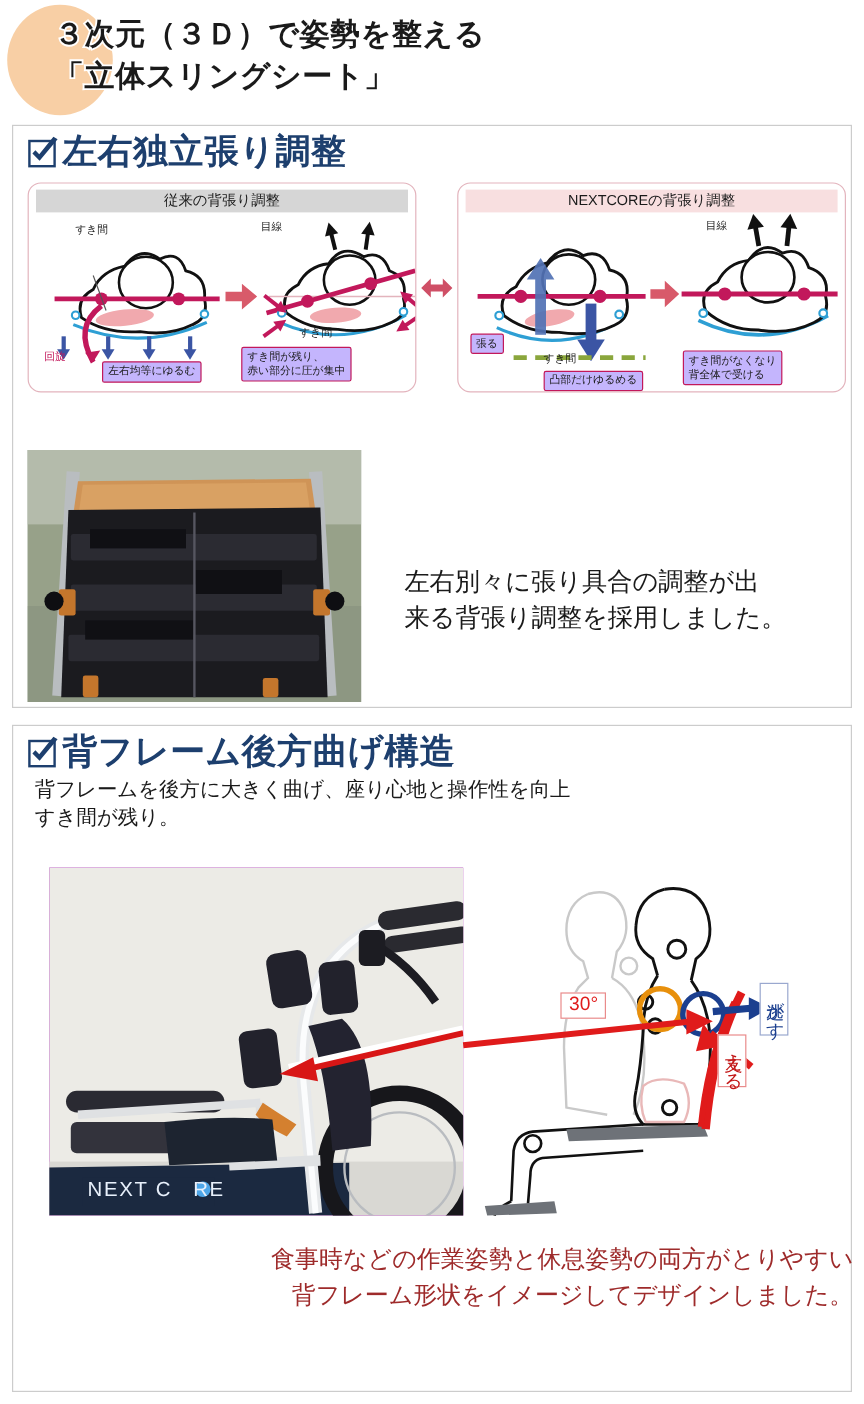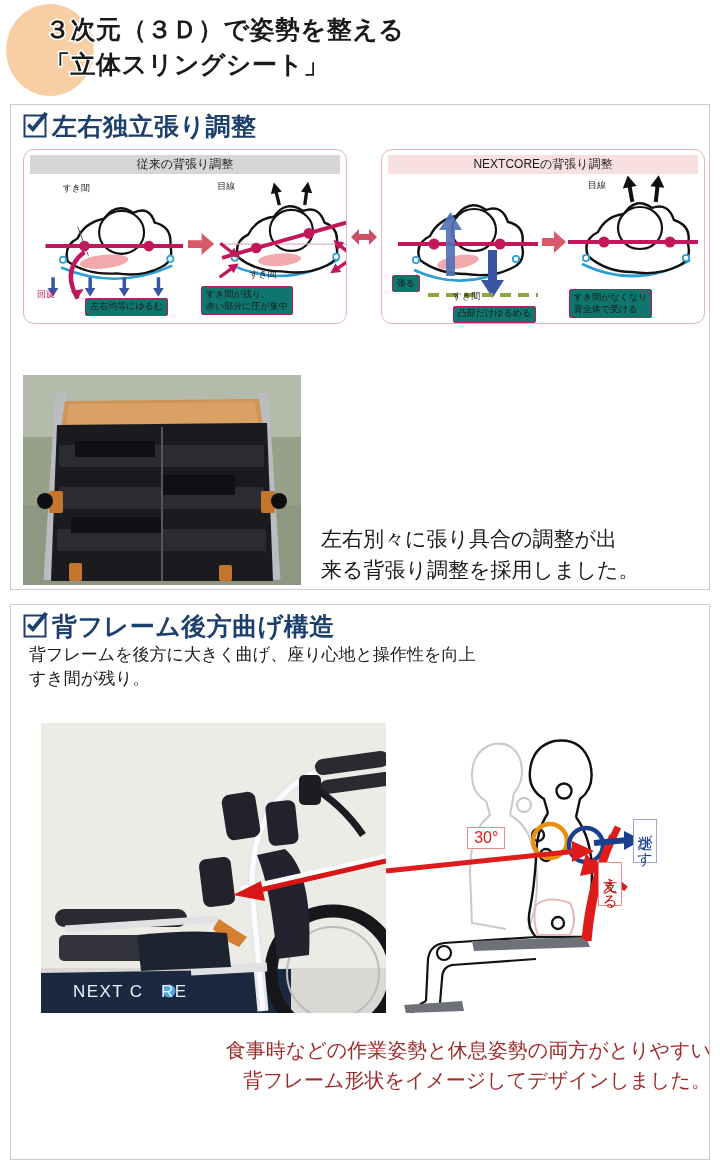--- a/index.html
+++ b/index.html
@@ -35,21 +35,21 @@
   }
   #section-one { top: 104px; height: 486px; }
   #section-two { top: 604px; height: 556px; }
 
   .sec-head {
     display: flex; align-items: center; gap: 3px;
     padding: 8px 0 2px 12px;
   }
   .check-icon { width: 26px; height: 26px; flex: 0 0 auto; }
   .sec-head-text {
-    font-size: 25px; font-weight: bold; color: #1d3f6e;
+    font-size: 29px; font-weight: bold; color: #1d3f6e;
     letter-spacing: 0.5px; line-height: 1;
   }
 
   
   .compare-wrap {
     position: relative; margin: 8px 4px 0 12px;
     height: 175px; display: flex; align-items: stretch; gap: 4px; justify-content: center;
   }
   .panel {
     position: relative; flex: 1 1 0;
@@ -64,30 +64,30 @@
   .panel-head.pink { background: #f8dfe0; }
   .panel-body { position: relative; height: 148px; }
   .mid-arrow {
     flex: 0 0 26px; display: flex; align-items: center; justify-content: center;
   }
   .lbl {
     position: absolute; font-size: 9px; color: #1a1a1a;
     white-space: nowrap; line-height: 1.25;
   }
   .lbl.boxed {
-    border: 1px solid #c2185b; background: #0f766e;
+    border: 1px solid #c2185b; background: #c4b5fd;
     padding: 2px 4px; border-radius: 2px;
   }
   .lbl.rot { color: #c2185b; }
 
   
   .row-photo1 {
     position: absolute; left: 12px; top: 270px;
     width: 676px; height: 210px;
-    display: flex; align-items: flex-end; gap: 0;
+    display: flex; align-items: center; gap: 16px;
   }
   .photo1 {
     position: relative; width: 278px; height: 210px;
     overflow: hidden; background: #9aa48f;
   }
   .caption1 {
     flex: 1; padding: 42px 0 0 20px;
     font-size: 21px; line-height: 1.45; color: #1a1a1a;
   }
 

